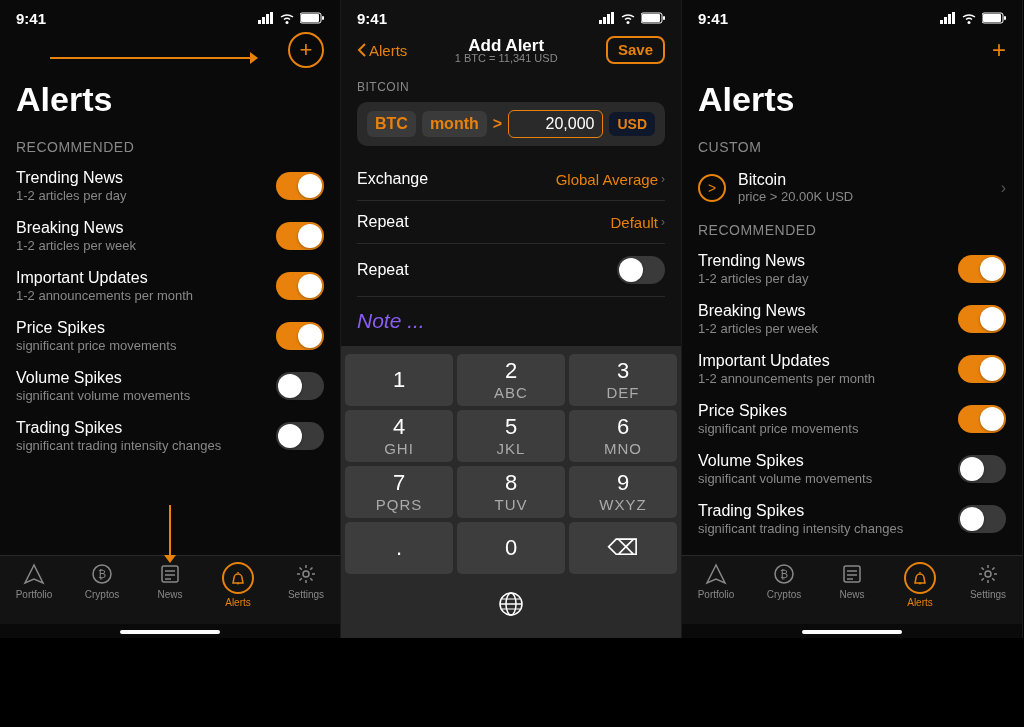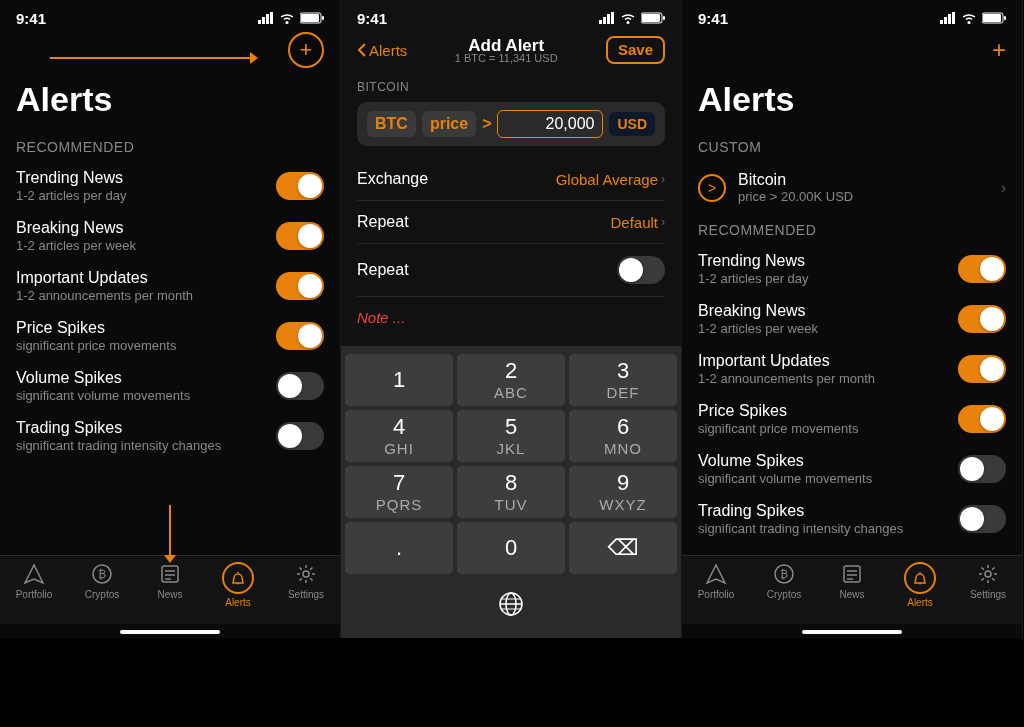--- a/index.html
+++ b/index.html
@@ -273,22 +273,22 @@
       align-items: center;
       gap: 3px;
     }
     .setting-chevron {
       color: #666;
       font-size: 12px;
     }
 
     .note-placeholder {
       padding: 12px 0;
-      font-size: 15px;
-      color: #ef4444;
+      font-size: 21px;
+      color: #8b5cf6;
       font-style: italic;
     }
 
     
     .numpad {
       background: #2a2a2a;
       margin: 0 -0px;
       padding: 8px 4px;
       position: absolute;
       bottom: 0;
@@ -582,21 +582,21 @@
         <span style="color:#e8820c;font-size:15px;font-weight:600;">Save</span>
       </div>
     </div>
   </div>
 
   <div class="add-alert-container">
     <div class="section-label">BITCOIN</div>
 
     <div class="alert-condition-row">
       <div class="condition-chip orange">BTC</div>
-      <div class="condition-chip orange">price</div>
+      <div class="condition-chip orange">month</div>
       <div class="condition-operator">&gt;</div>
       <input class="condition-value" value="20,000" readonly="" style="width: 80px; border: 1.5px solid rgb(232, 130, 12); border-radius: 6px; padding: 4px 8px; background: transparent; color: rgb(255, 255, 255); font-size: 16px; text-align: right; outline: none;">
       <div class="condition-currency">USD</div>
     </div>
 
     <div class="setting-row">
       <span class="setting-label">Exchange</span>
       <div class="setting-value">
         <span>Global Average</span>
         <span class="setting-chevron">›</span>

